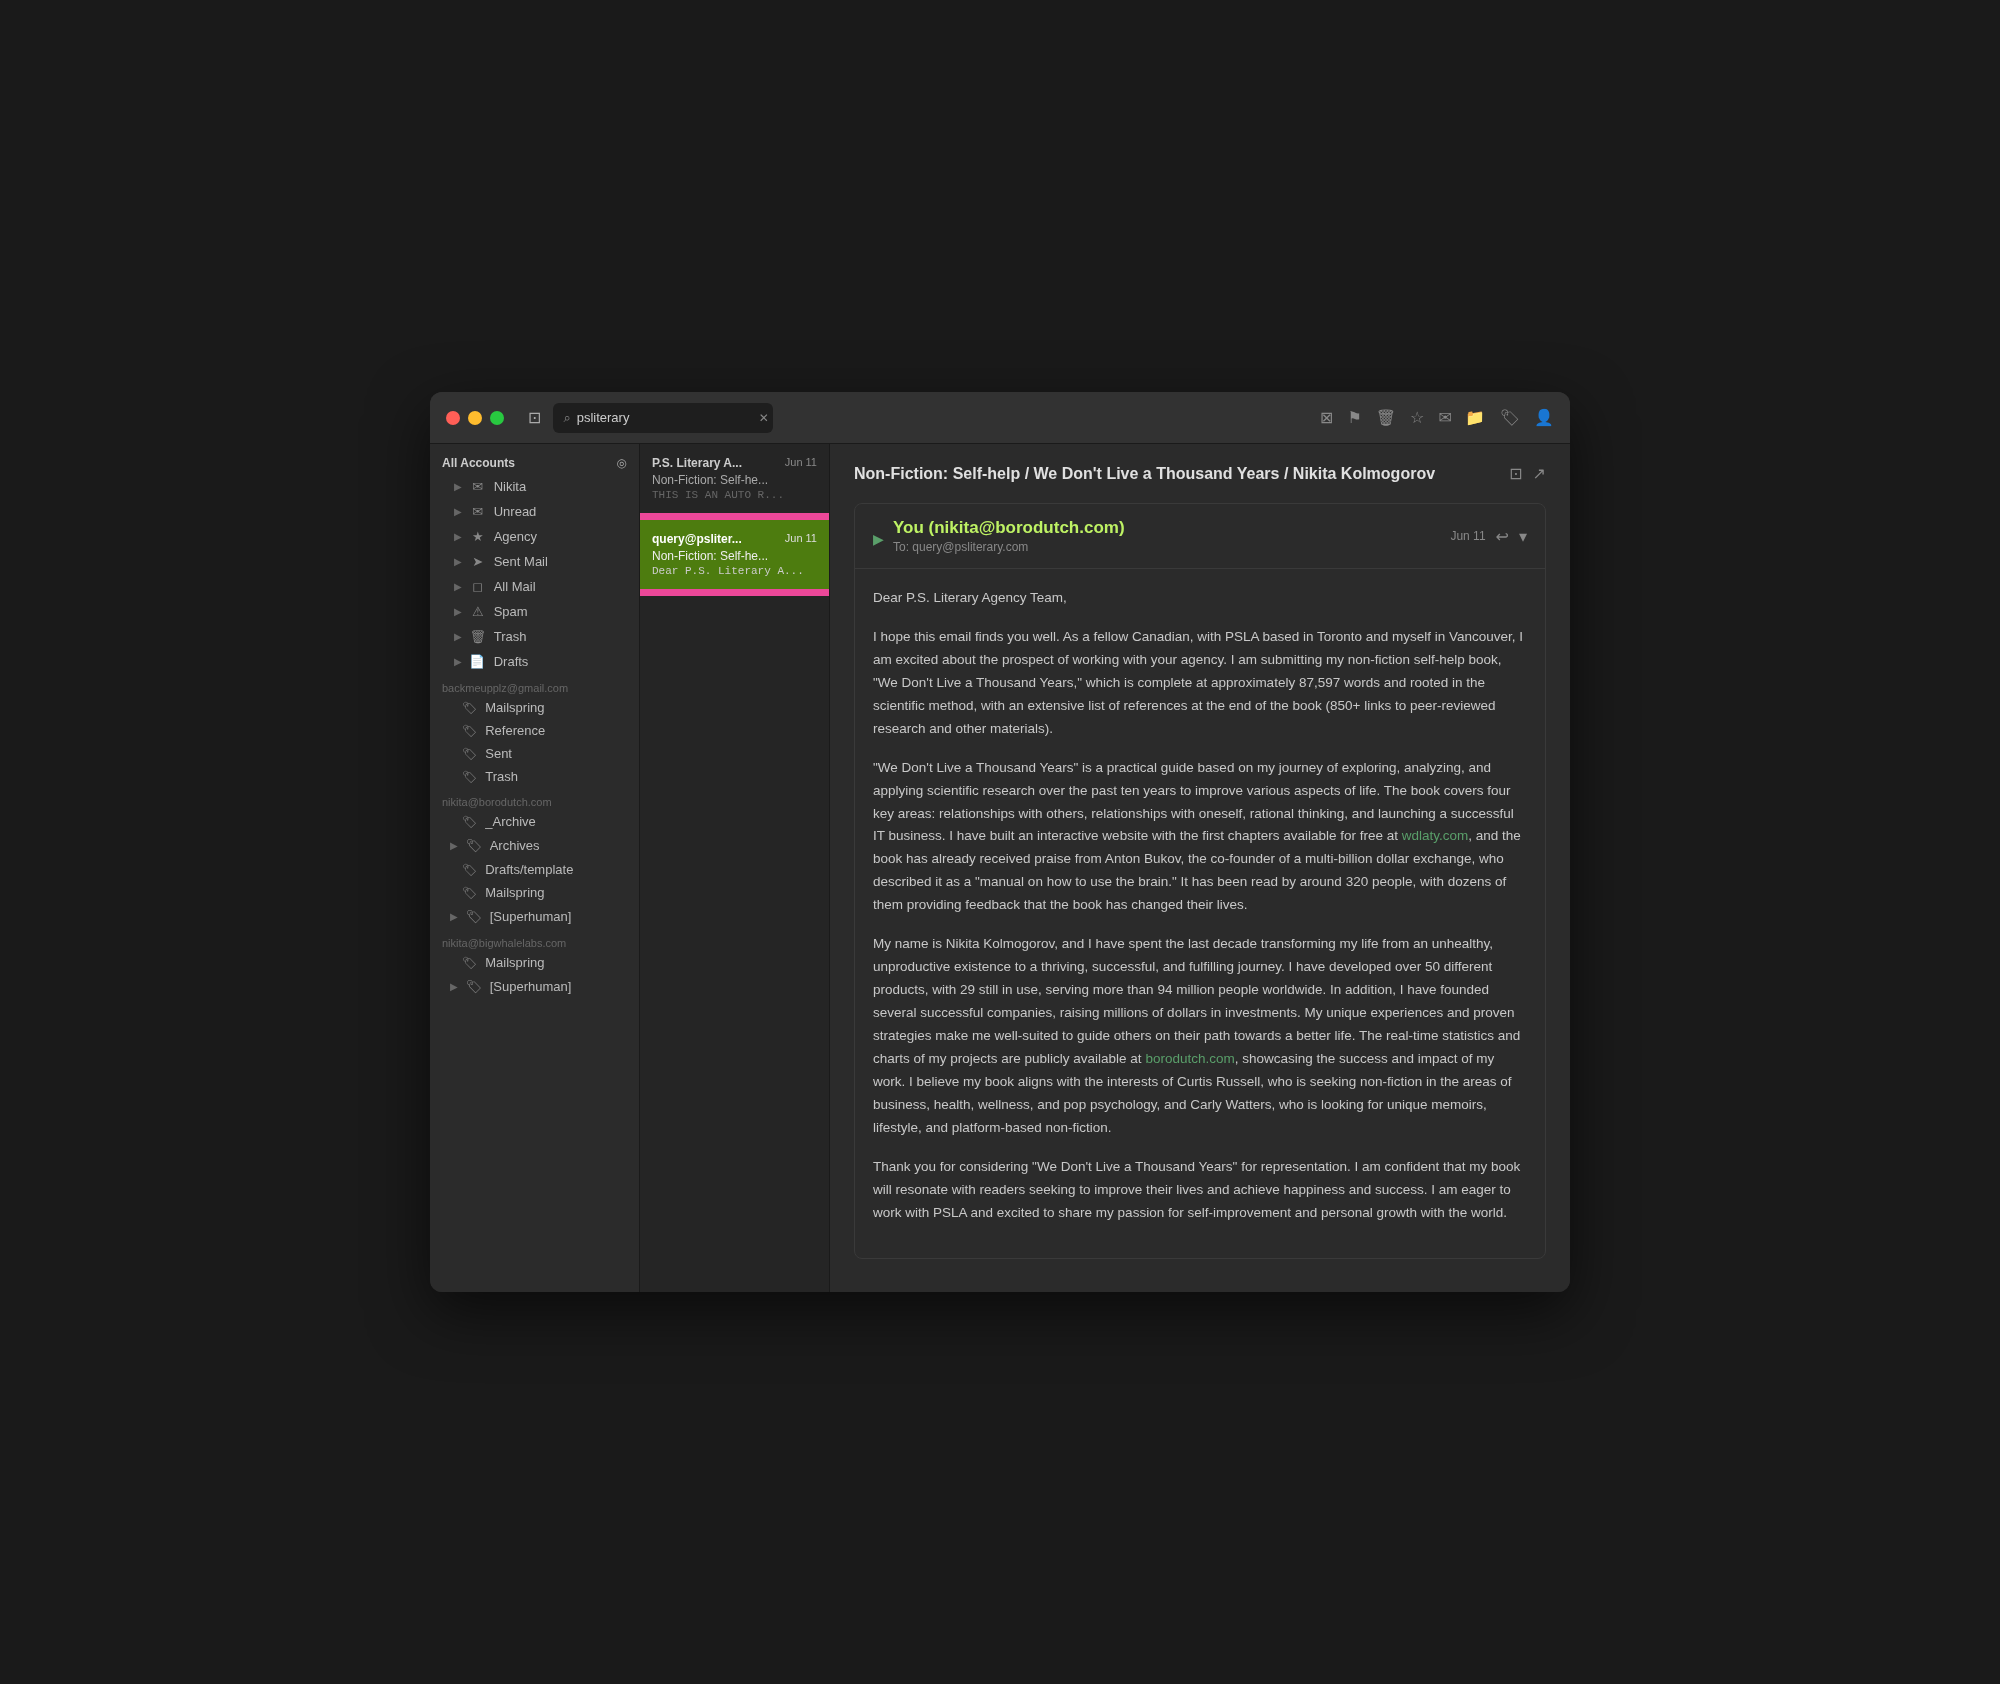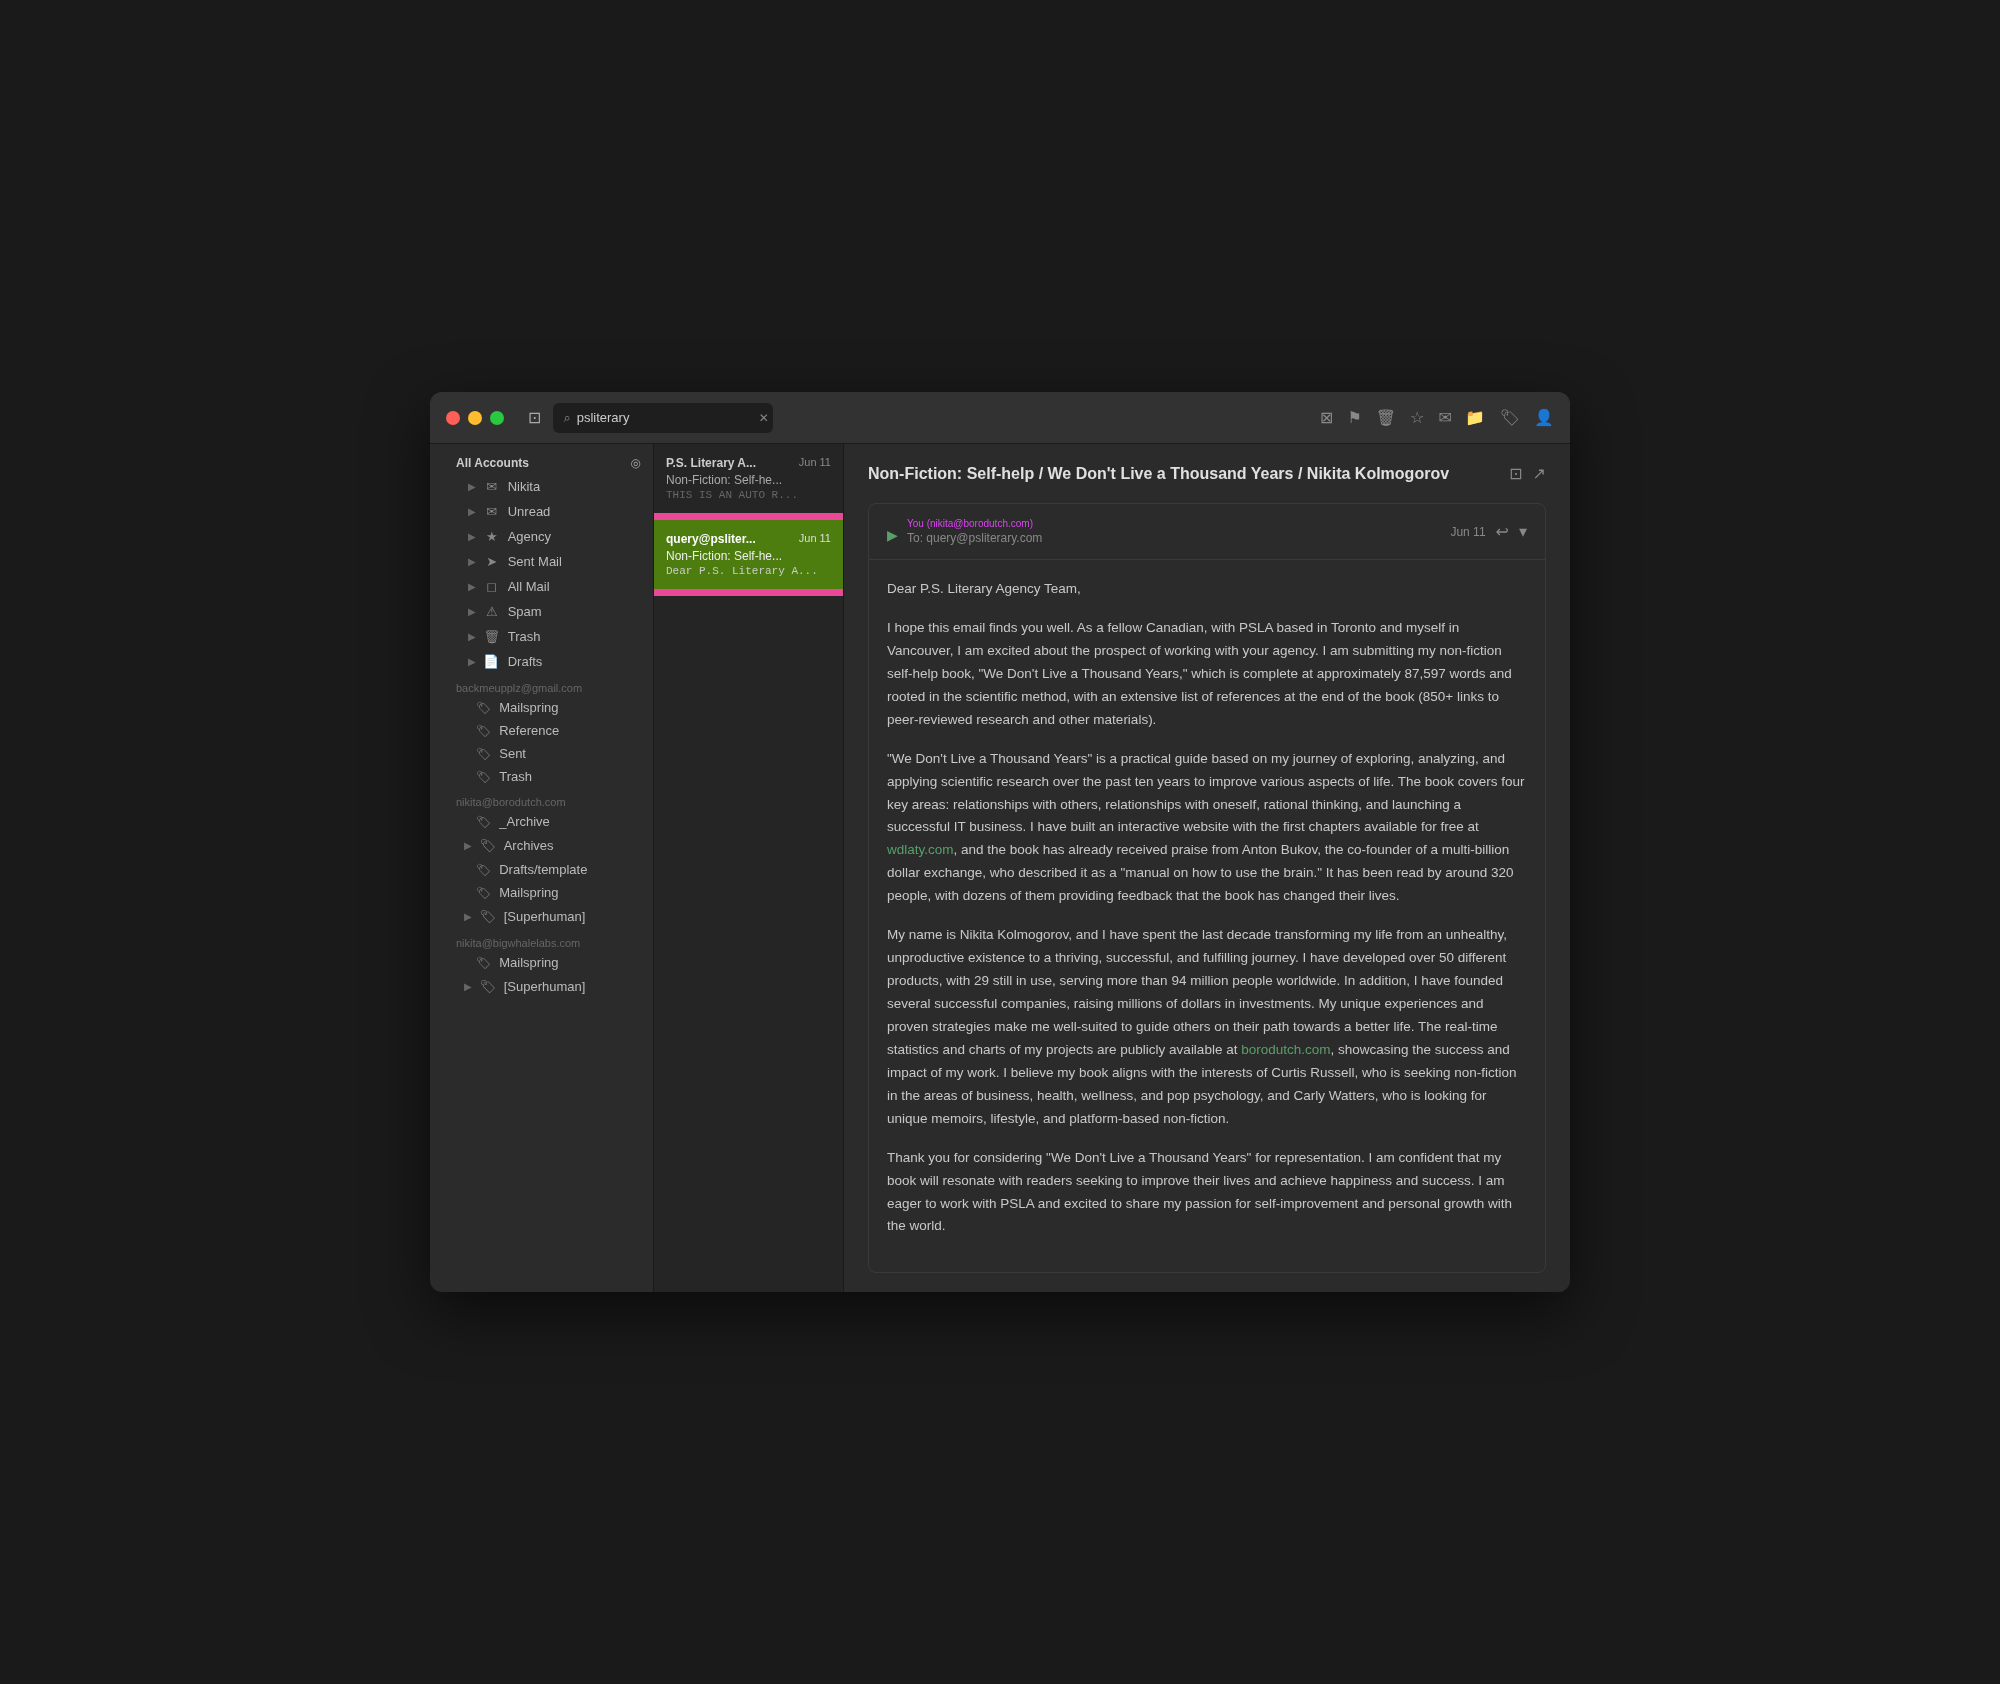--- a/index.html
+++ b/index.html
@@ -81,21 +81,20 @@
     }
     .toolbar-btn {
       color: #888;
       cursor: pointer;
       font-size: 16px;
     }
     .main-content {
       display: flex;
       flex: 1;
       overflow: hidden;
-      margin-left: 14px;
     }
     
     .sidebar {
       width: 210px;
       background: #2b2b2b;
       border-right: 1px solid #1a1a1a;
       overflow-y: auto;
       flex-shrink: 0;
       padding: 8px 0;
     }
@@ -212,21 +211,21 @@
       align-items: center;
       gap: 10px;
     }
     .message-avatar {
       width: 10px;
       height: 10px;
       color: #5a9f6a;
       font-size: 14px;
     }
     .message-from-info { flex: 1; }
-    .message-from { font-size: 10px; font-weight: 400; color: #d946ef; }
+    .message-from { font-size: 17px; font-weight: 700; color: #bef264; }
     .message-to { font-size: 12px; color: #888; margin-top: 2px; }
     .message-date { font-size: 12px; color: #888; }
     .message-header-actions { display: flex; gap: 10px; color: #888; }
     .message-body {
       padding: 18px;
       font-size: 13.5px;
       line-height: 1.7;
       color: #c8c8c8;
     }
     .message-body p { margin-bottom: 16px; }

